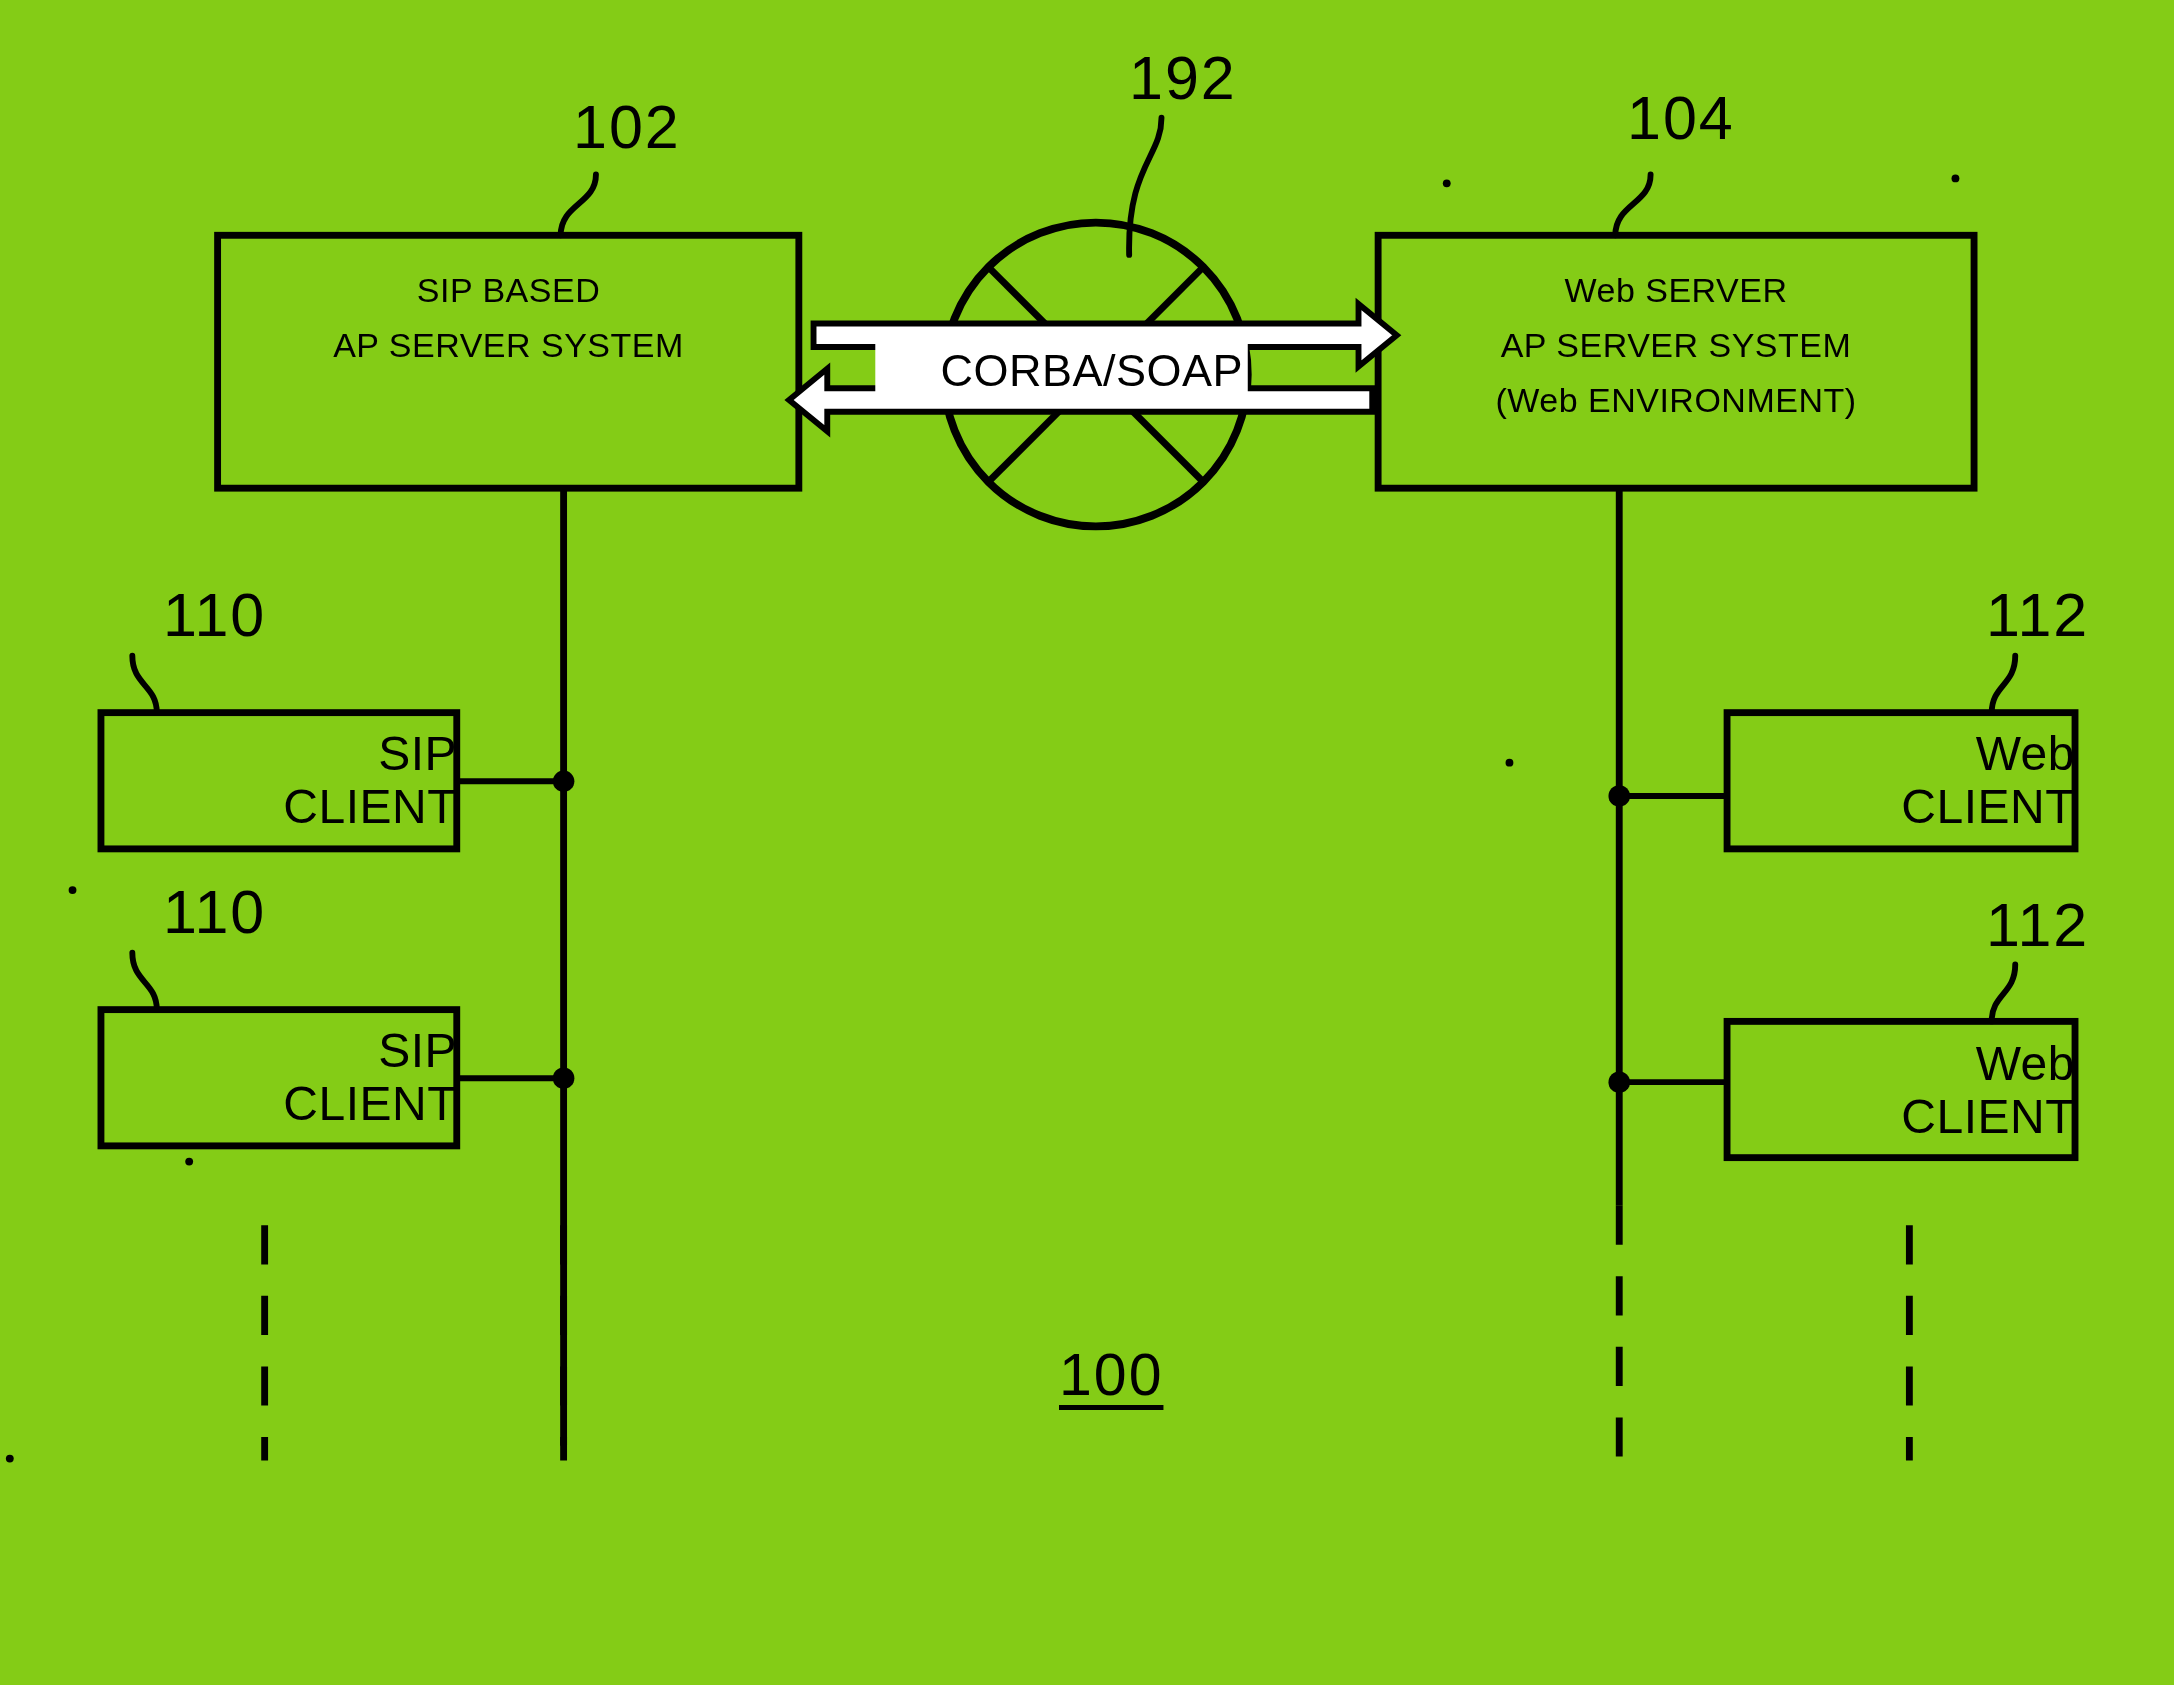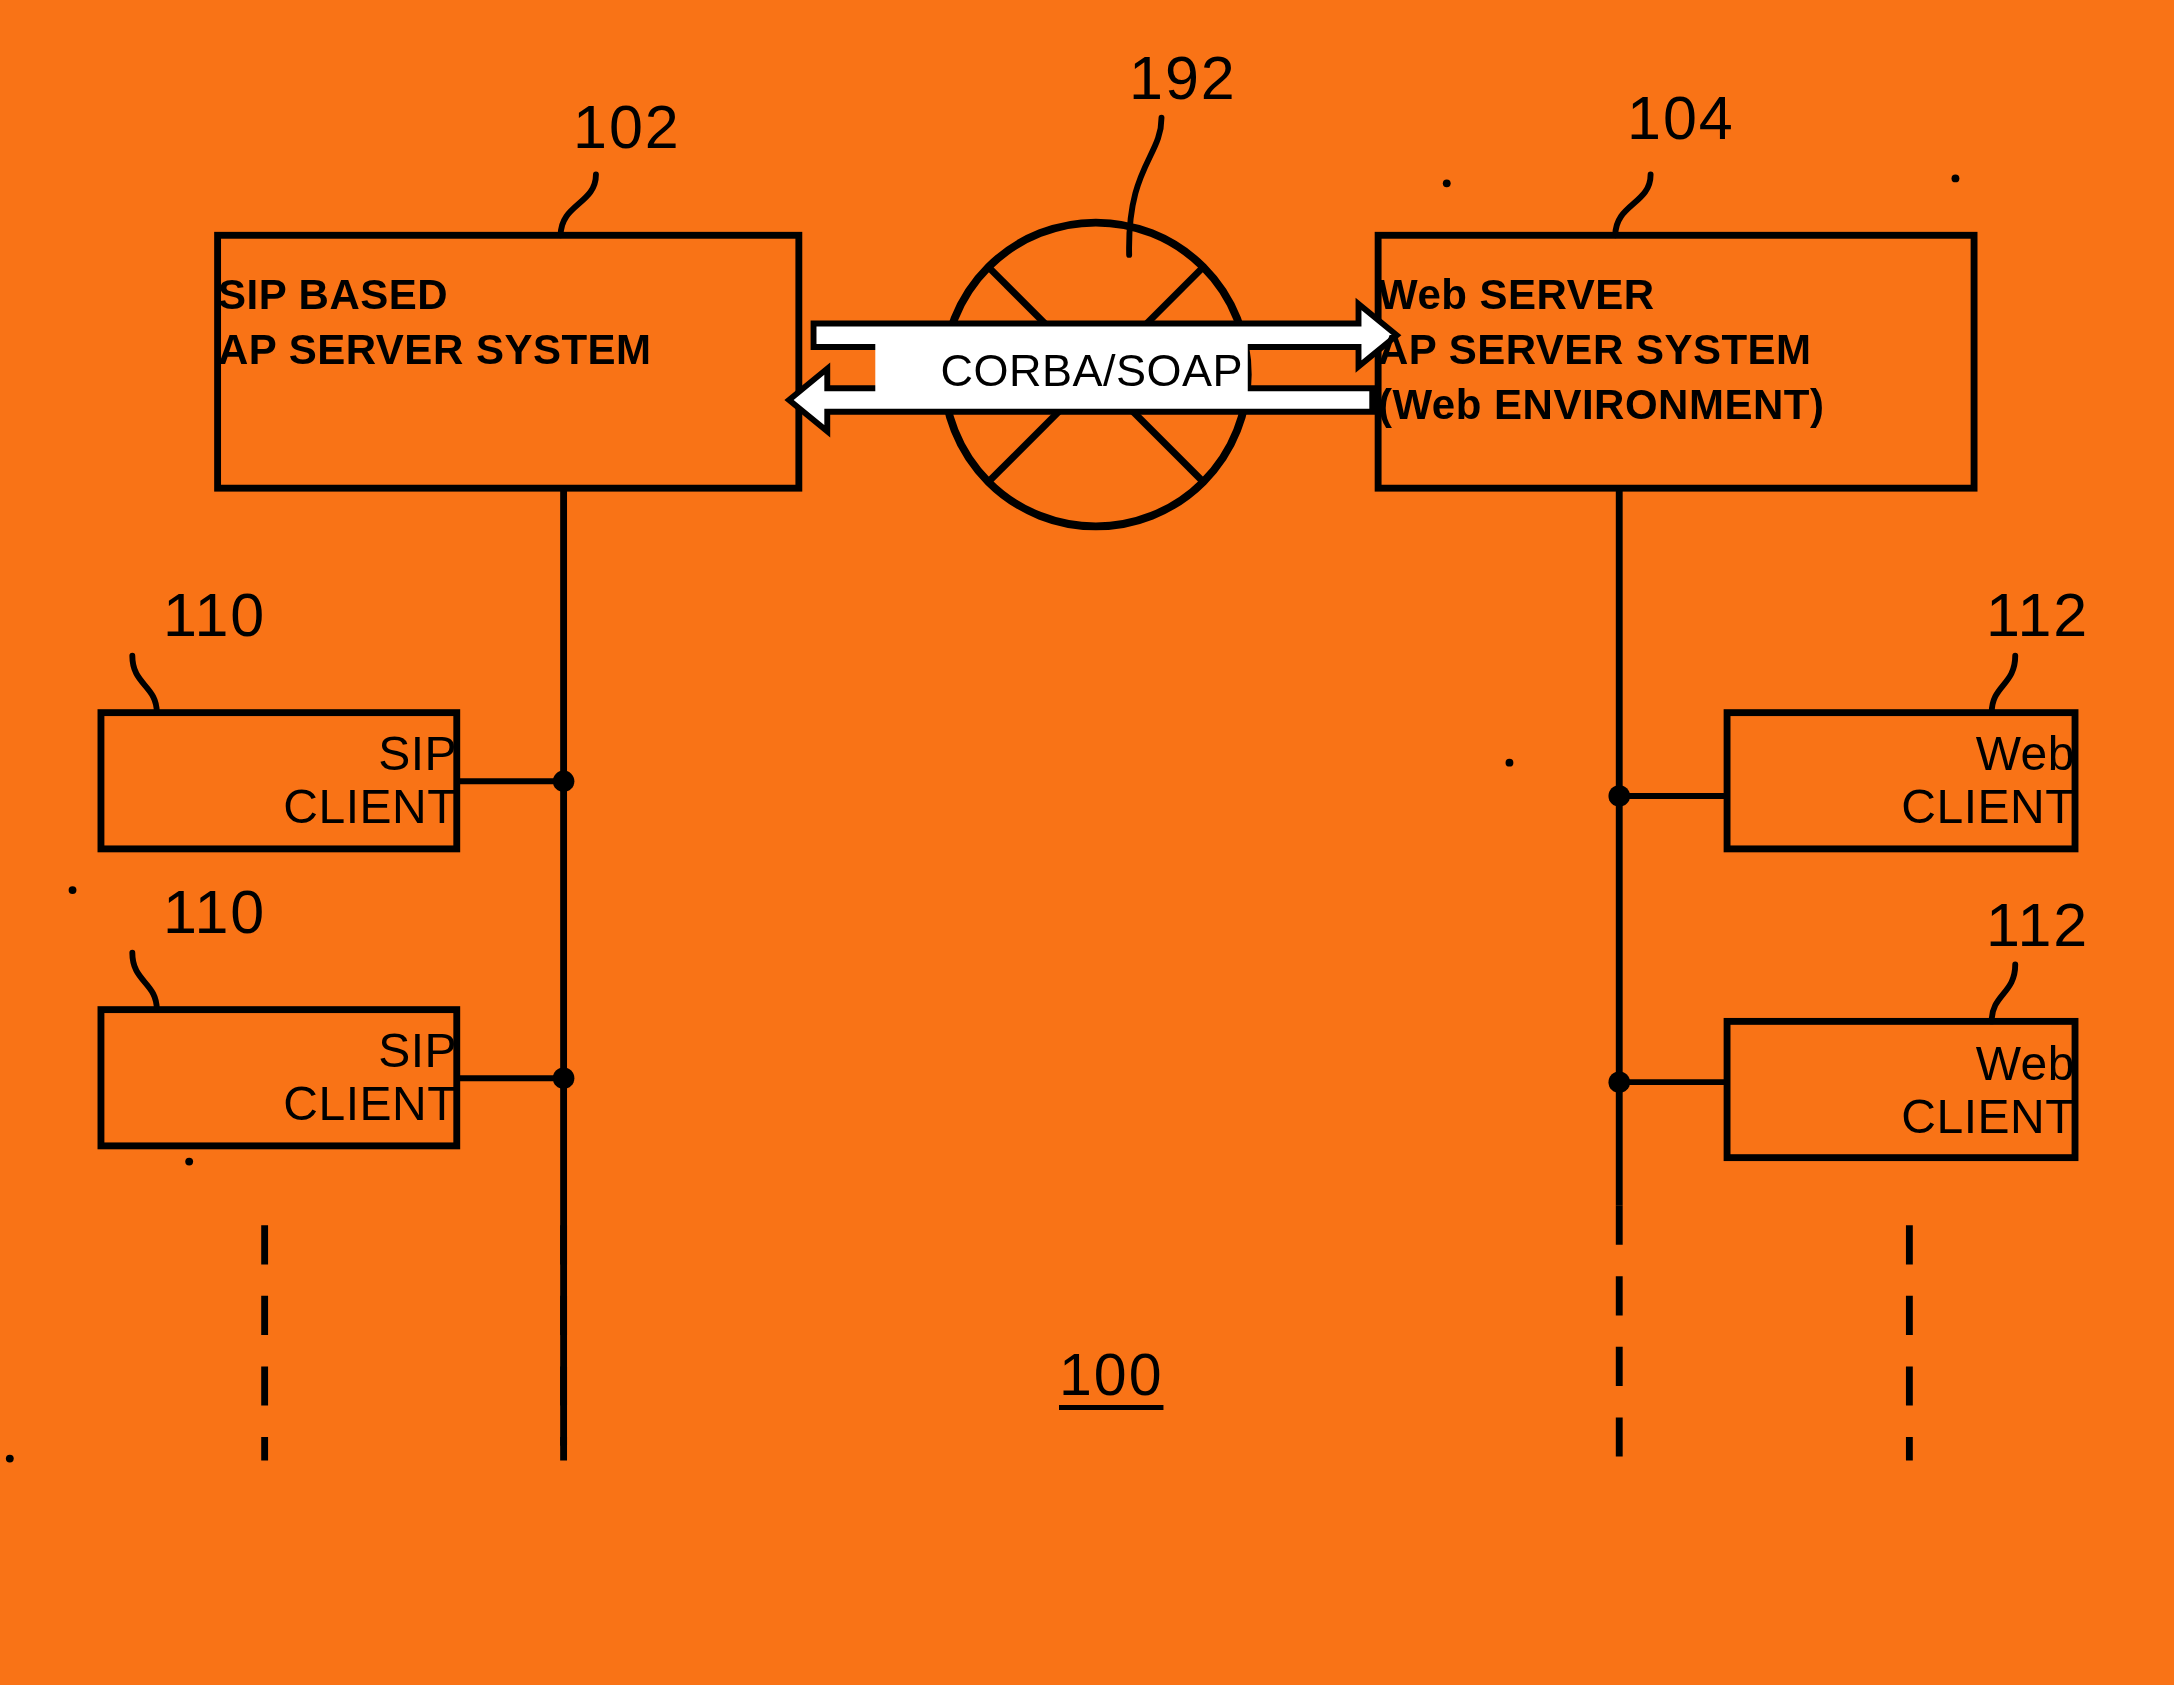--- a/index.html
+++ b/index.html
@@ -8,41 +8,41 @@
     background: #ffffff;
   }
   body {
     font-family: "Liberation Sans", sans-serif;
     color: #000000;
   }
   #stage {
     position: relative;
     width: 2175px;
     height: 1686px;
-    background: #f97316;
+    background: #84cc16;
     overflow: hidden;
   }
   svg.layer {
     position: absolute;
     left: 0;
     top: 0;
     width: 2175px;
     height: 1686px;
   }
   .txt {
     position: absolute;
     white-space: pre;
     font-family: "Liberation Sans", sans-serif;
     color: #000000;
     letter-spacing: 0.5px;
   }
   .boxlabel {
+    text-align: center;
     line-height: 1.10;
-    font-size: 42px;
-    font-weight: bold;
+    font-size: 34px;
   }
   .refnum {
     font-size: 61px;
     letter-spacing: 2px;
   }
   .clientlabel {
     text-align: right;
     line-height: 1.12;
     font-size: 48px;
   }

